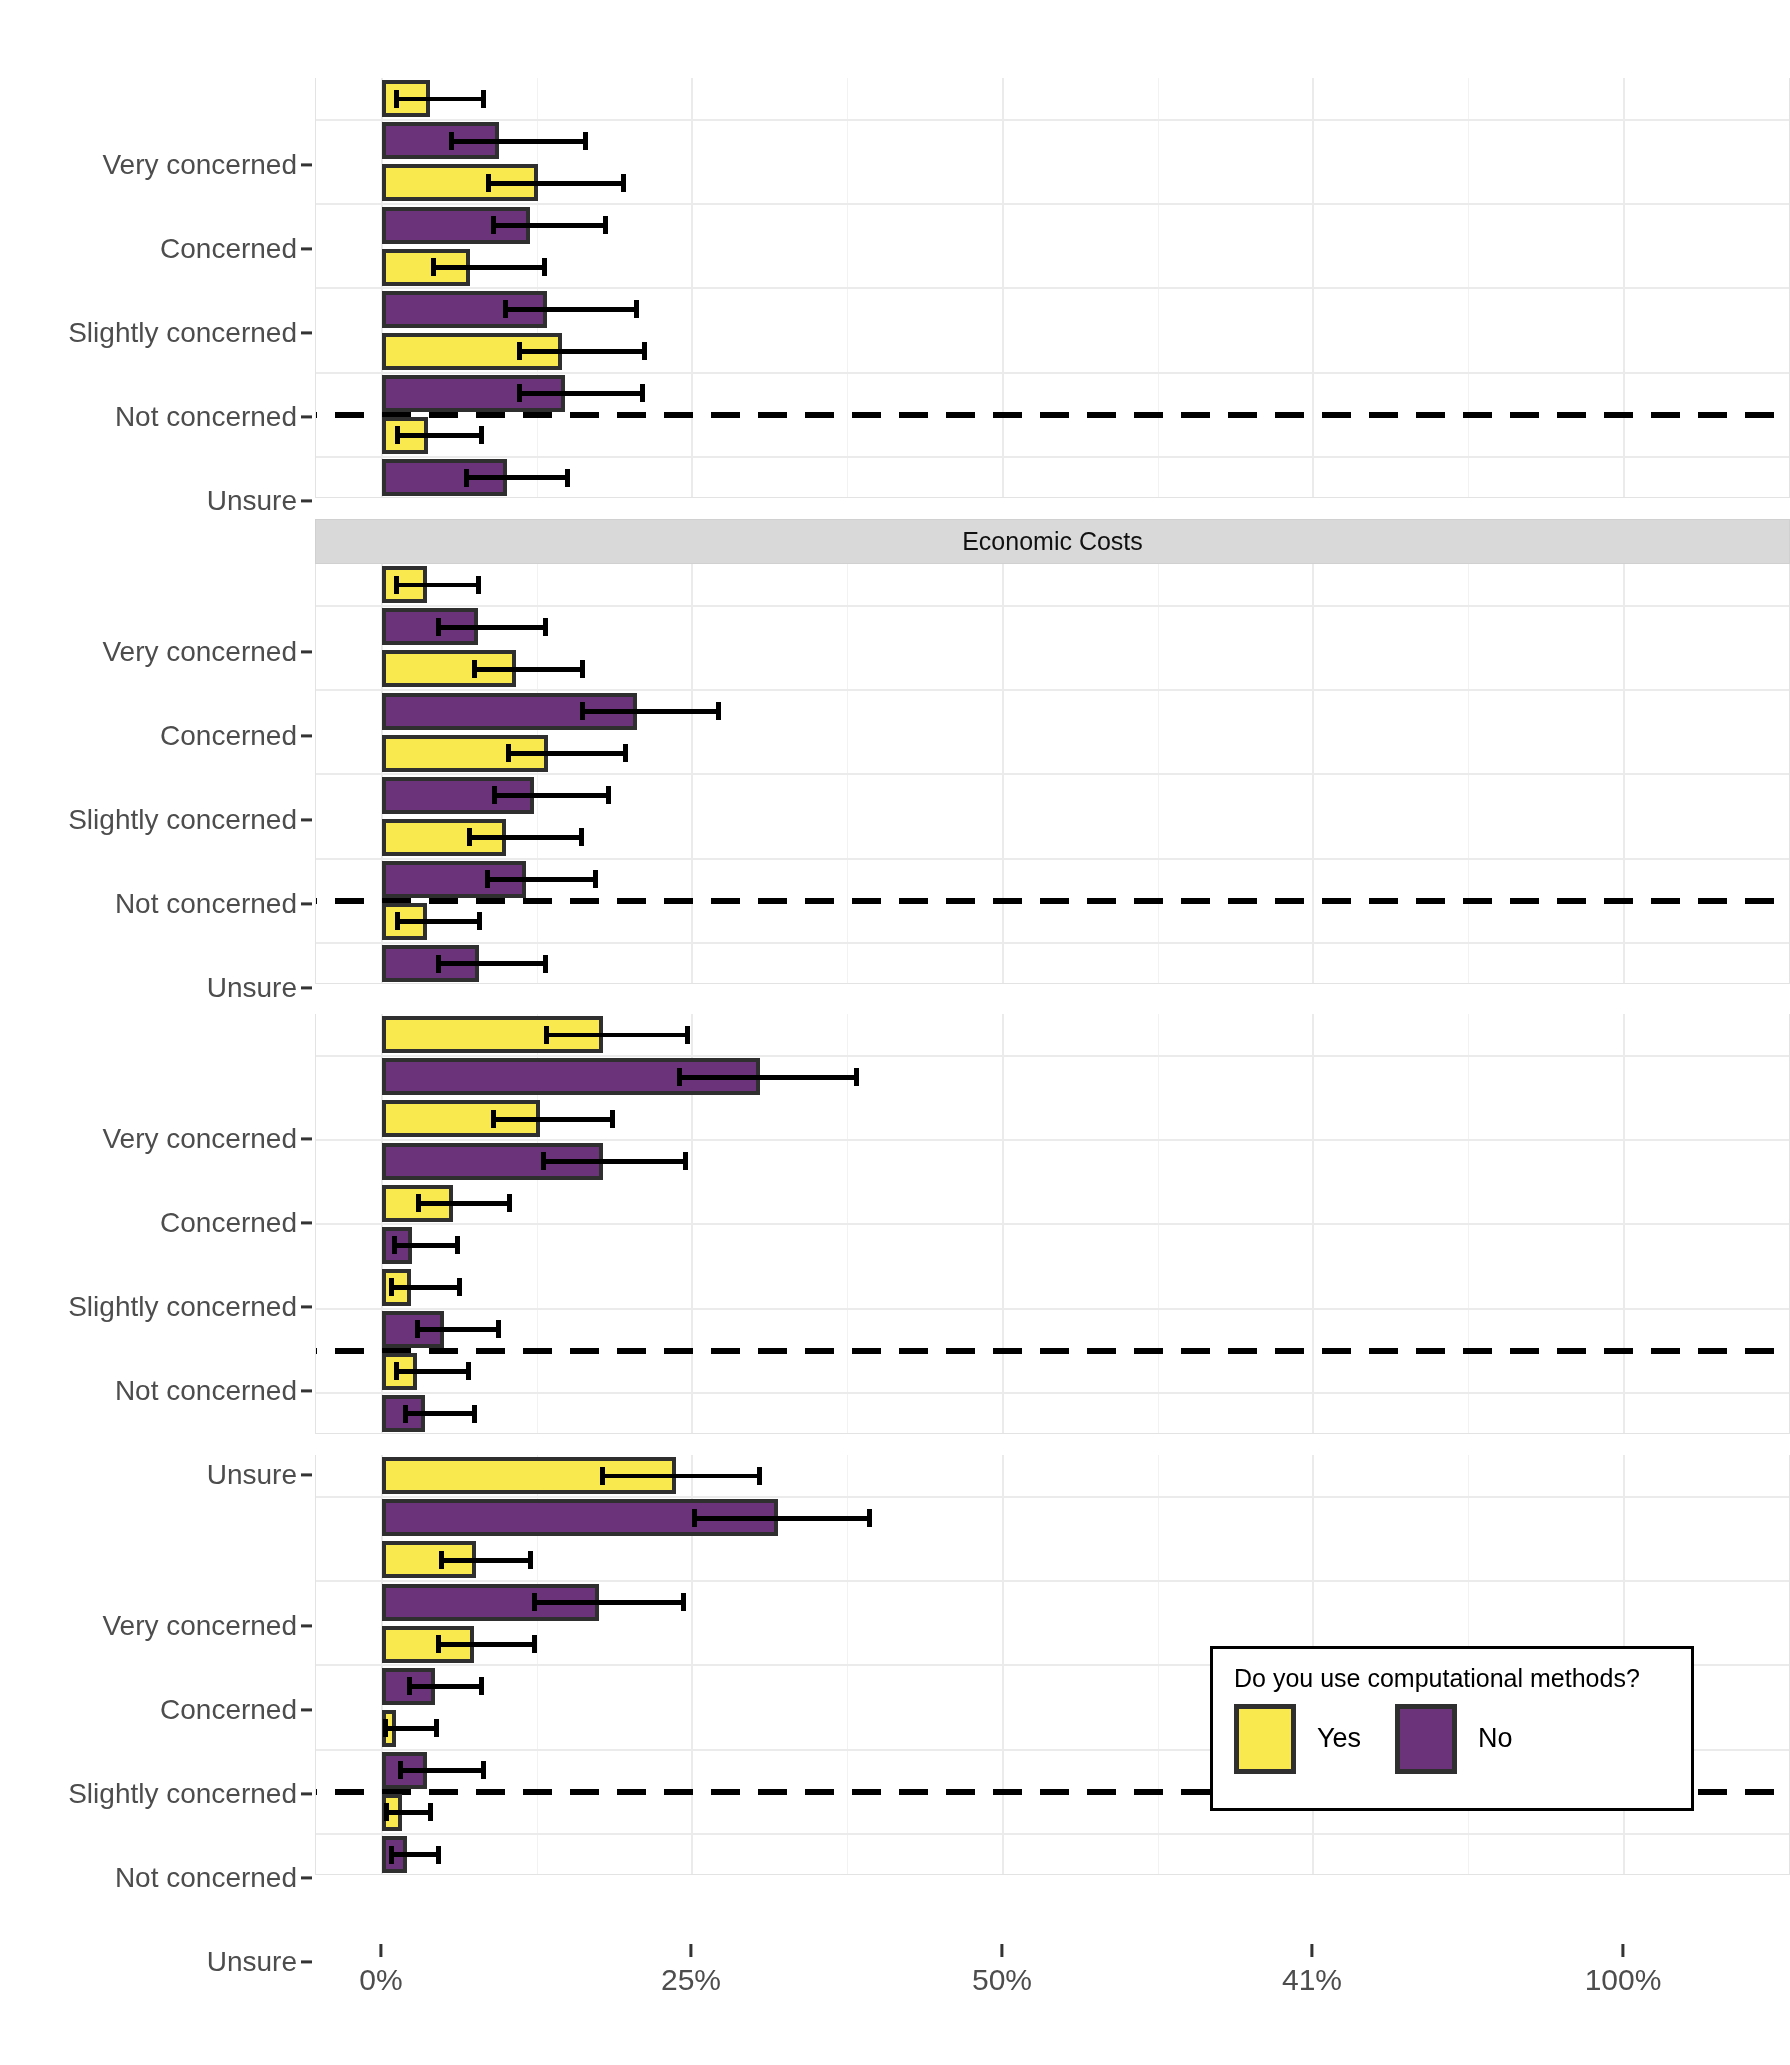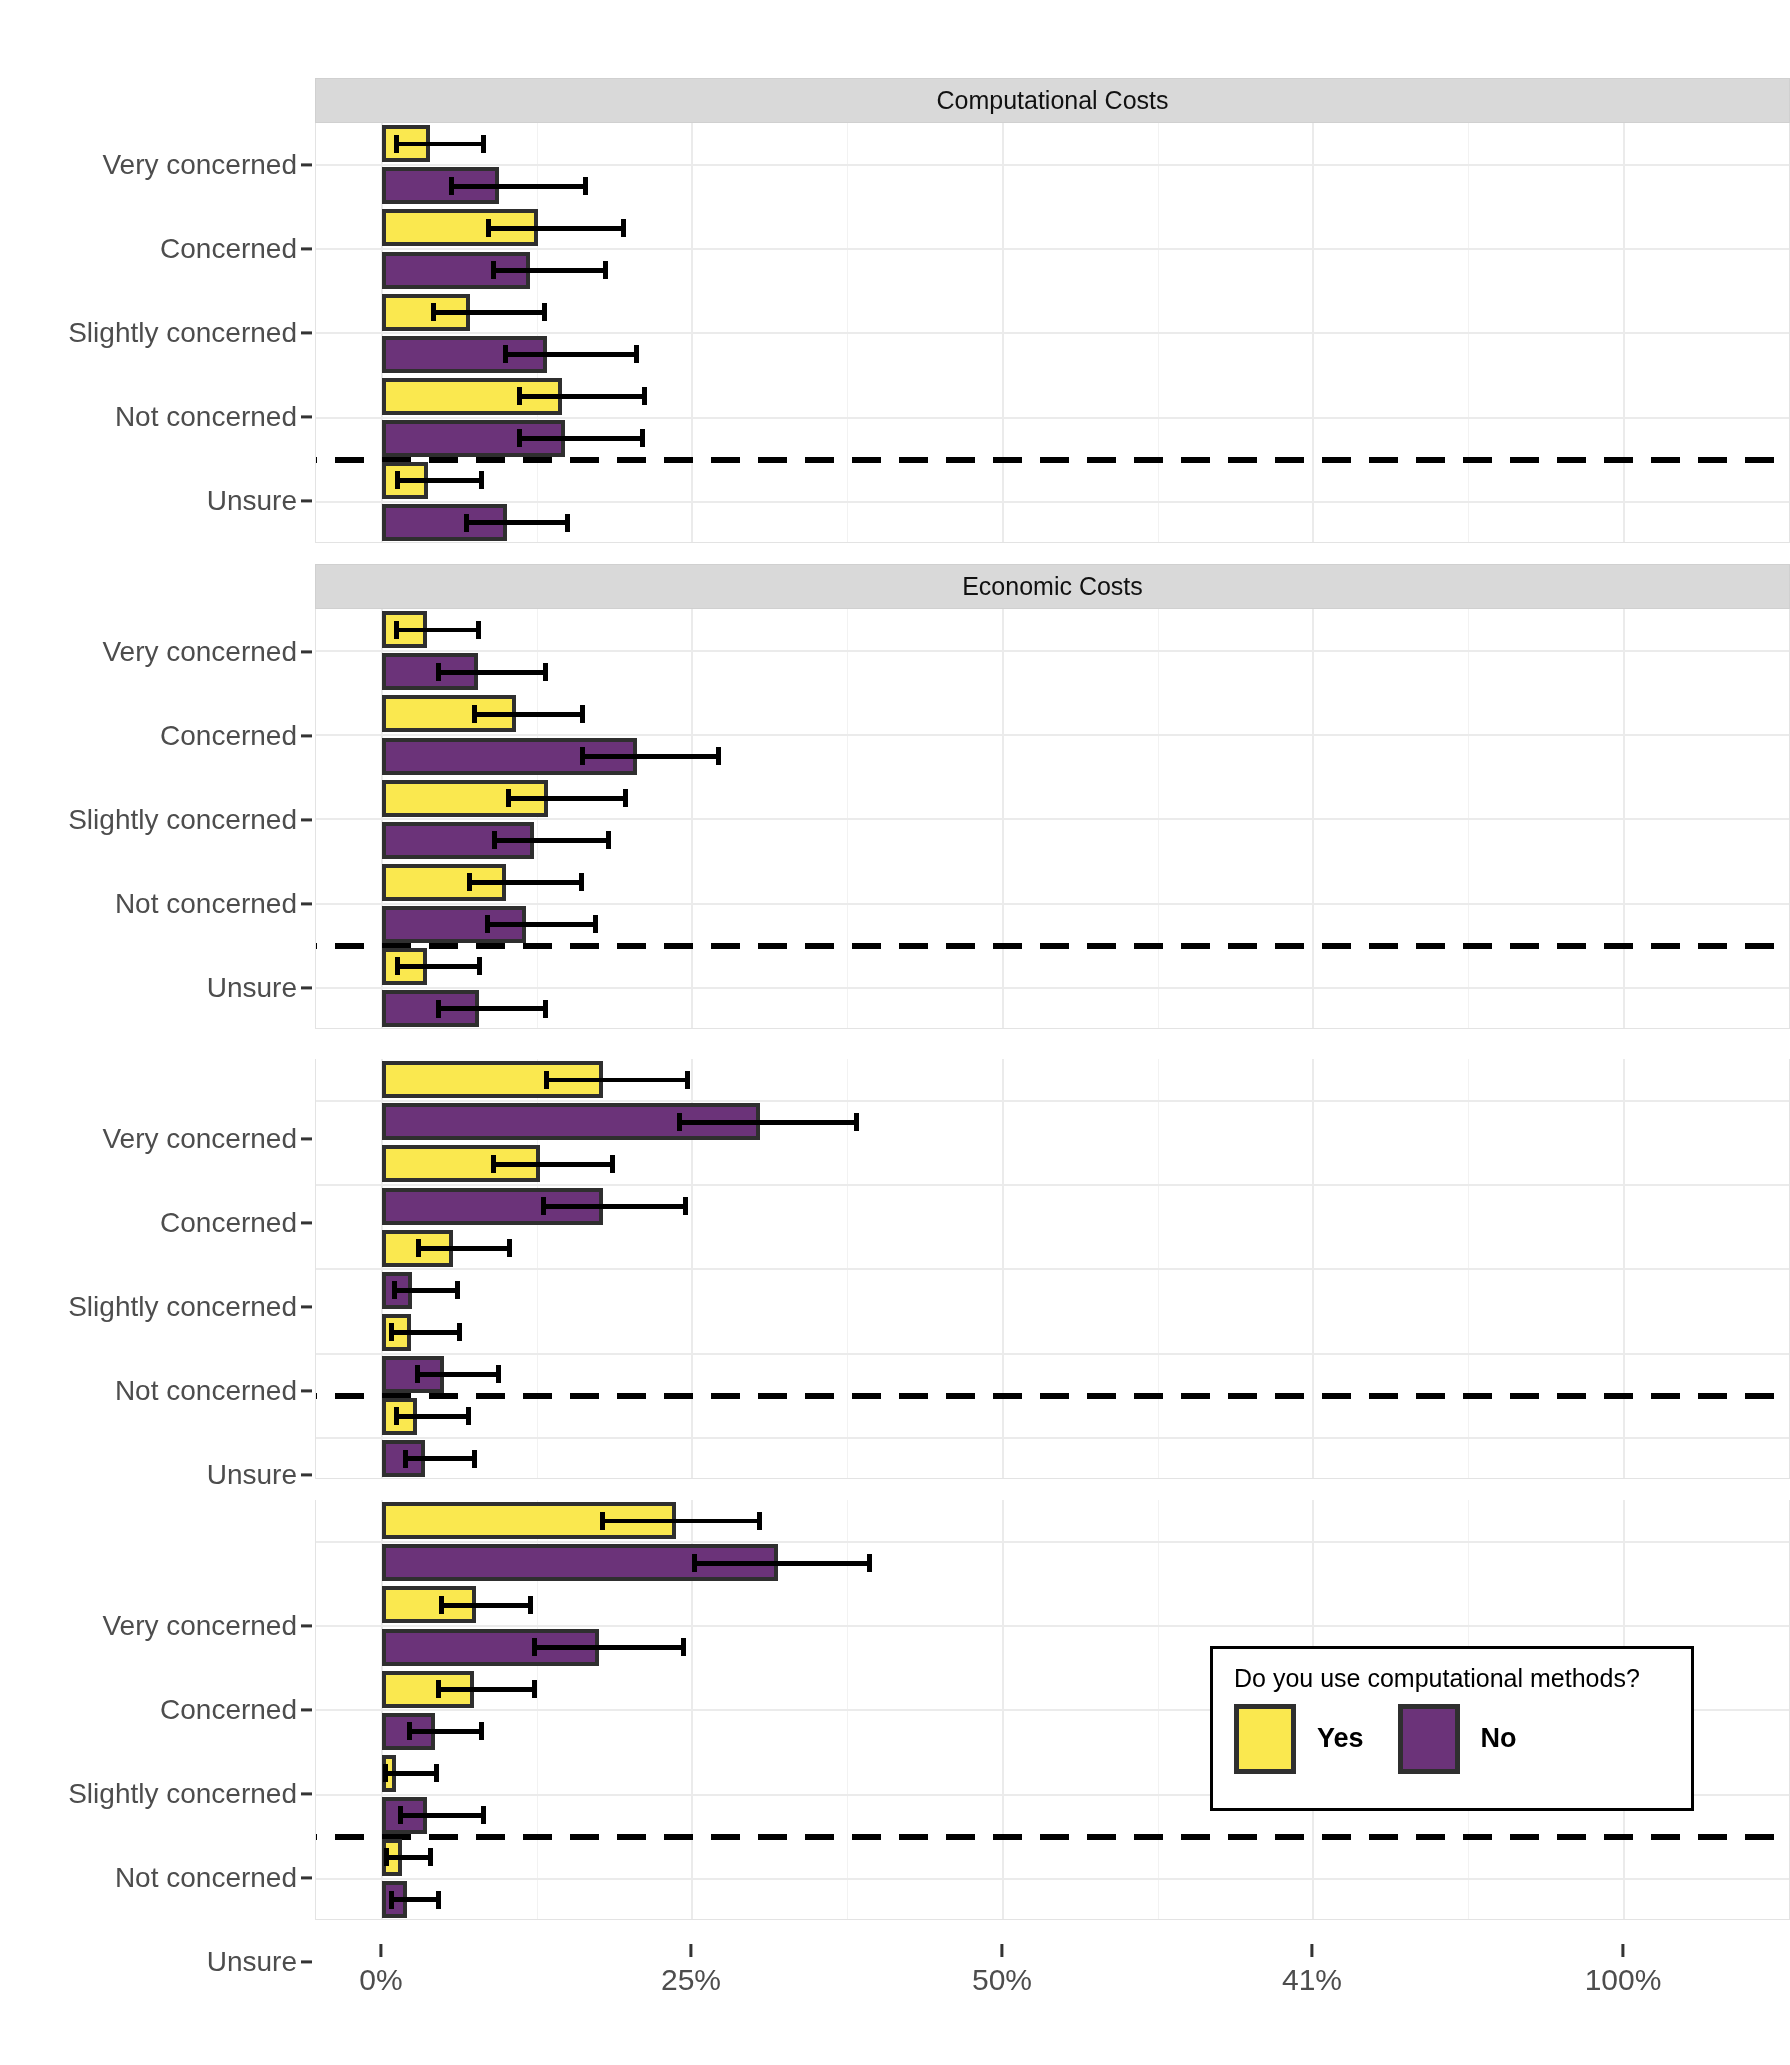--- a/index.html
+++ b/index.html
@@ -197,32 +197,30 @@
     width: 62px;
     height: 70px;
     border: 5.7px solid #2f2f2f;
     box-sizing: border-box;
   }
   .legend-key.yes { background: #fae84f; }
   .legend-key.no  { background: #6b3379; }
   .legend-label {
     font-size: 27px;
     color: #000;
-    font-weight: bold;
   }
 </style>
 </head>
 <body>
 
 <div id="figure">
 
 
   <div id="panels">
       <div class="panel" style="margin-bottom: 21px;">
-        <div class="strip">Computational Costs</div>
         <div class="panel-body" style="height: 420px;">
           <div class="gridline" style="left: 65px;"></div>
           <div class="gridline" style="left: 375px;"></div>
           <div class="gridline" style="left: 686px;"></div>
           <div class="gridline" style="left: 996px;"></div>
           <div class="gridline" style="left: 1307px;"></div>
           <div class="gridline minor" style="left: 221px;"></div>
           <div class="gridline minor" style="left: 531px;"></div>
           <div class="gridline minor" style="left: 842px;"></div>
           <div class="gridline minor" style="left: 1152px;"></div>

